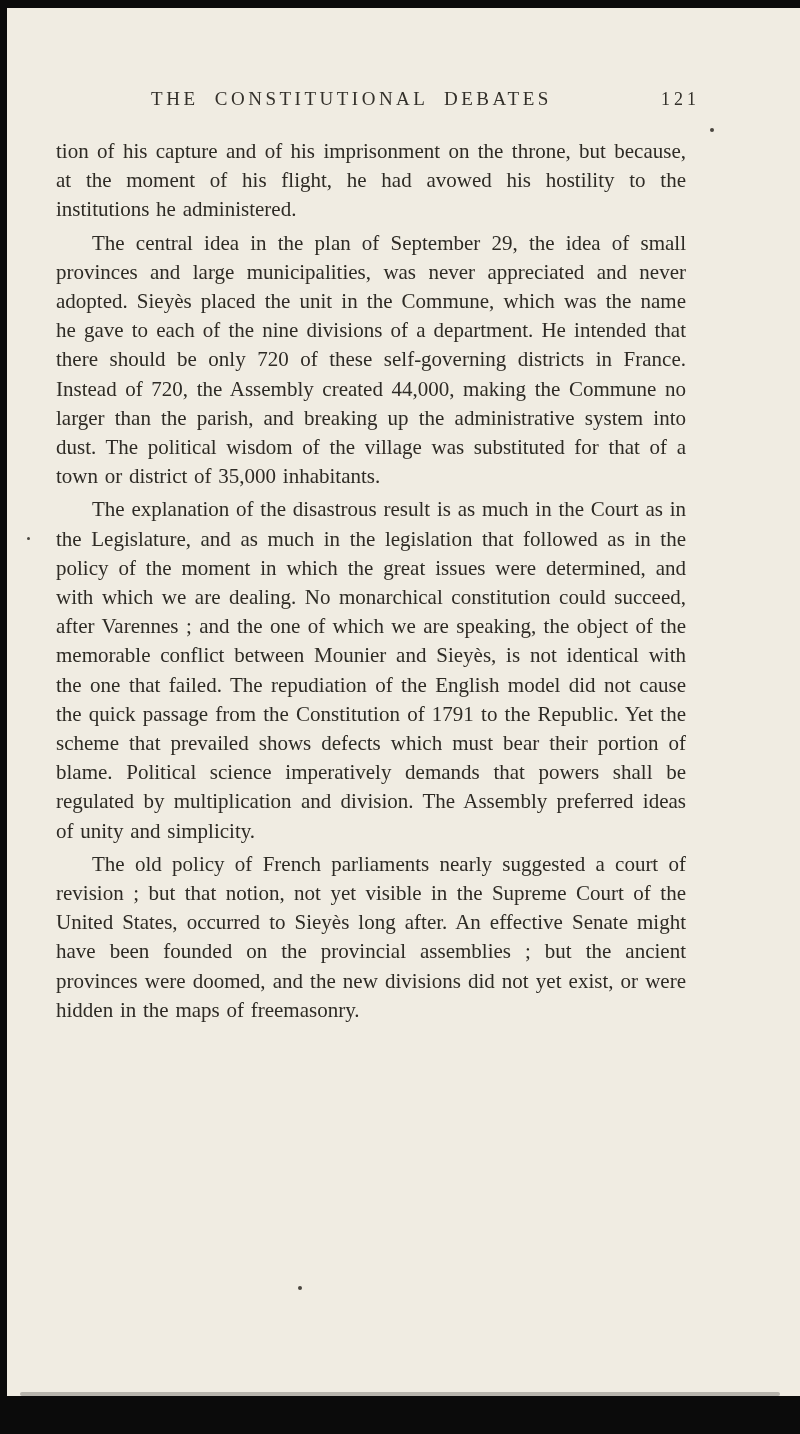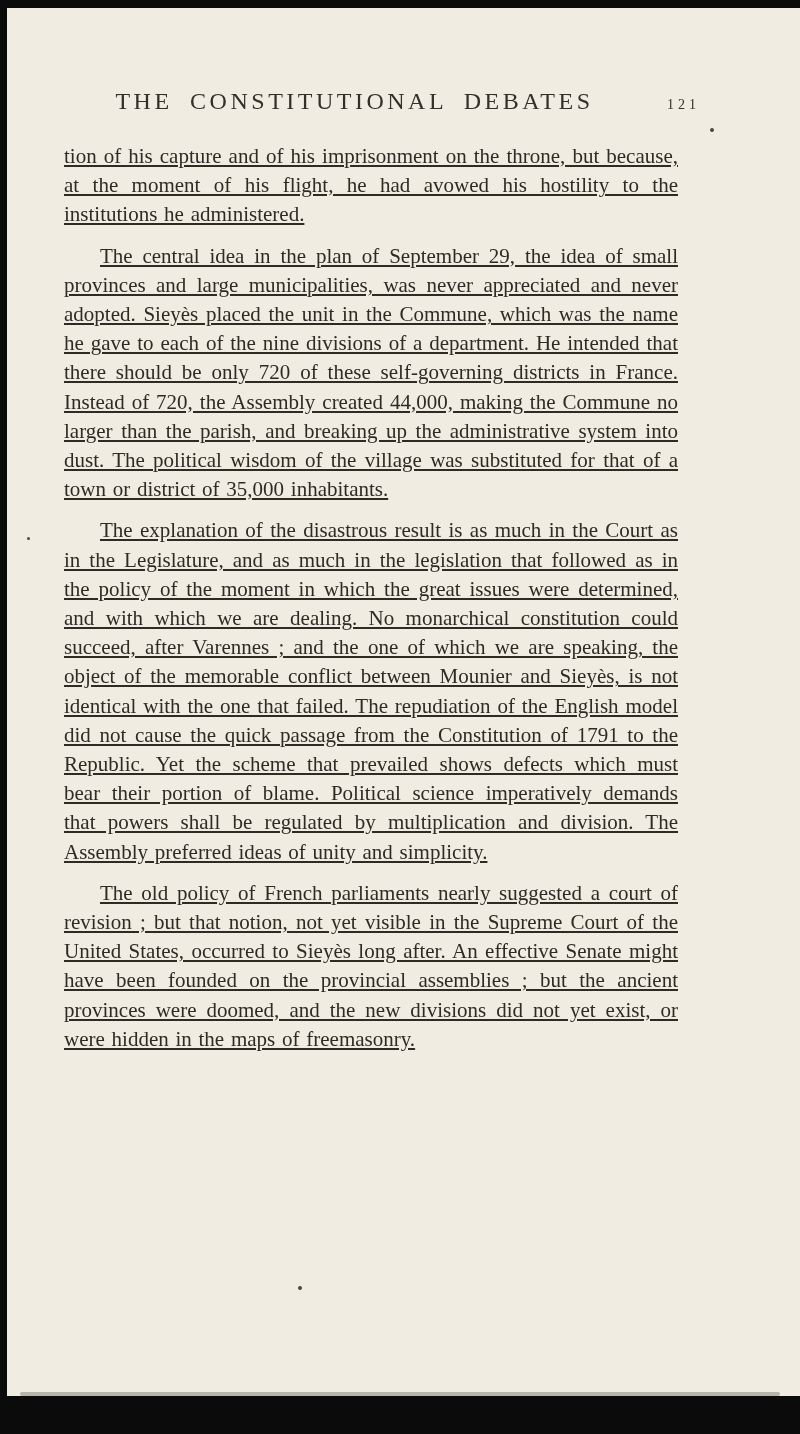--- a/index.html
+++ b/index.html
@@ -52,43 +52,42 @@
   .speck-c { top: 1286px; left: 298px; width: 4px; height: 4px; }
 
   .header {
     display: flex;
     align-items: baseline;
     margin: 88px 100px 0 60px;
   }
   .running-head {
     flex: 1;
     text-align: center;
-    font-size: 24px;
+    font-size: 19px;
     letter-spacing: 3.5px;
     word-spacing: 8px;
     white-space: nowrap;
     color: #33302a;
   }
   .page-number {
-    font-size: 14px;
+    font-size: 18px;
     letter-spacing: 4px;
     margin-left: 18px;
     color: #33302a;
   }
 
   .body-text {
     margin: 27px 110px 0 52px; 
   }
   .body-text p {
-    margin: 12px;
+    margin: 4px;
     font-size: 21px;
     line-height: 29.2px;
     text-align: justify;
     word-spacing: 1.5px;
-    text-decoration: underline;
   }
   .body-text p.indent {
     text-indent: 36px;
   }
 </style>
 </head>
 <body>
 
 <div class="page">
 

